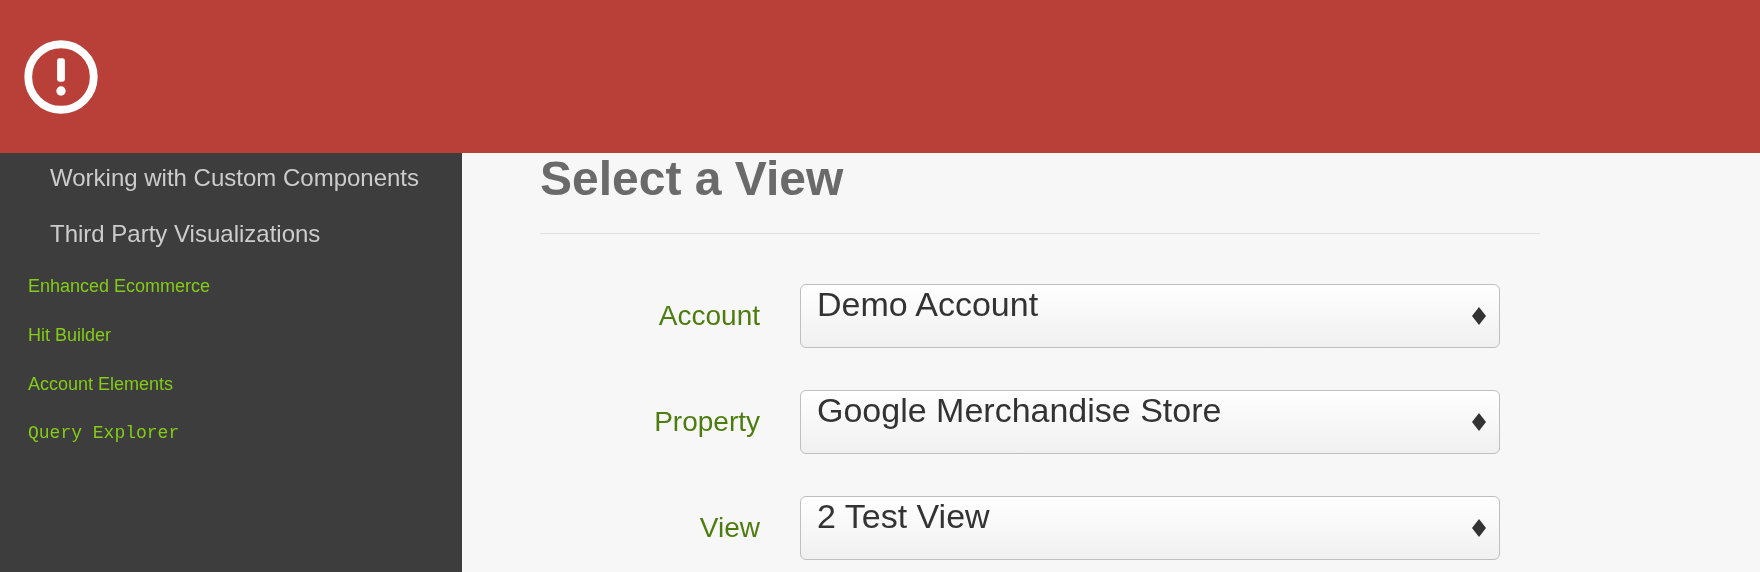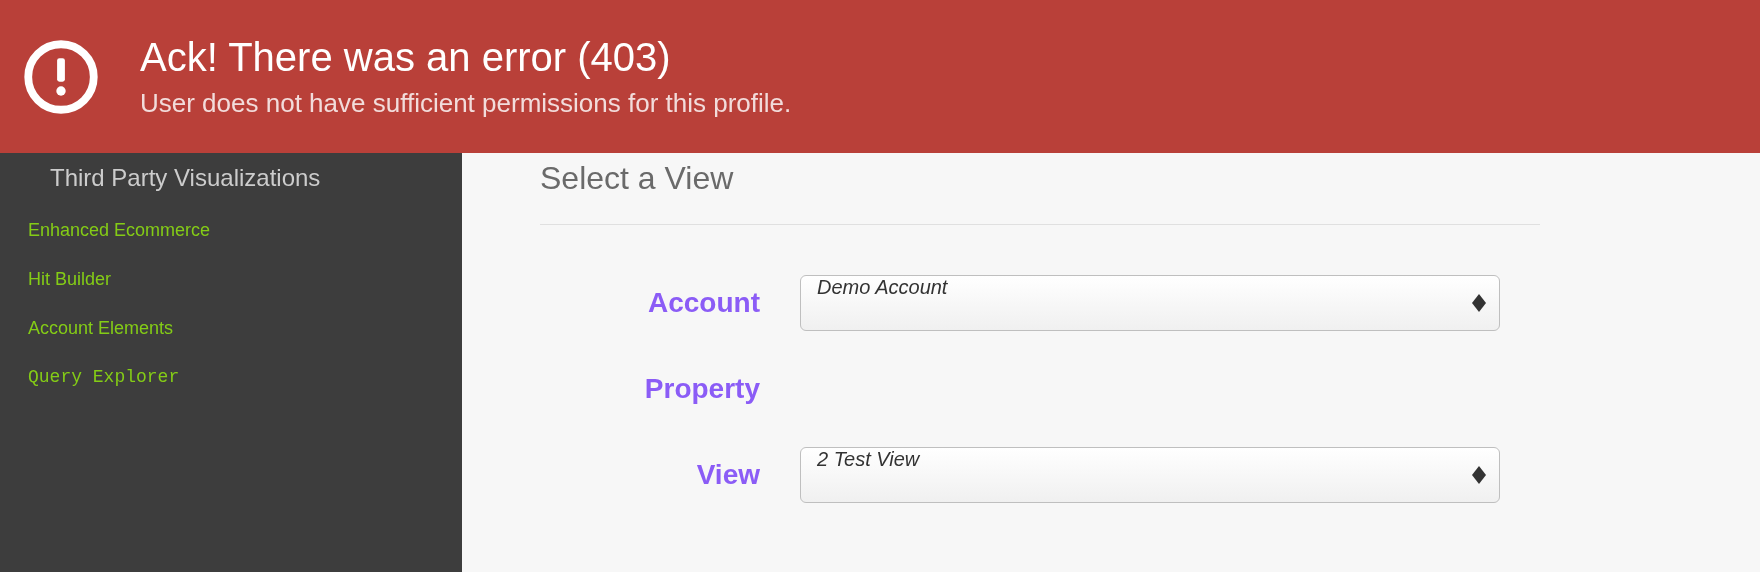--- a/index.html
+++ b/index.html
@@ -41,64 +41,63 @@
     font-family: Liberation Mono, monospace;
   }
   
   .main {
     flex: 1;
     background: #f7f7f7;
     padding: 0 0 0 78px;
     position: relative;
   }
   .section-title {
-    font-size: 32px;
-    font-weight: 400;
+    font-size: 48px;
+    font-weight: 700;
     color: #6a6a6a;
     padding-top: 0;
-    margin-top: 12px;
+    margin-top: 5px;
     line-height: 1;
     margin-bottom: 30px;
   }
   .section-separator {
     border: none;
     border-bottom: 1px solid #e0e0e0;
     margin-bottom: 50px;
     width: 1000px;
   }
   .form-row {
     display: flex;
     align-items: center;
     margin-bottom: 42px;
   }
   .form-label {
     width: 260px;
     text-align: right;
     font-size: 28px;
-    font-weight: 700;
-    color: #8b5cf6;
+    font-weight: 400;
+    color: #4d7c0f;
     padding-right: 40px;
   }
   .select-wrap {
     position: relative;
     flex: none;
     width: 700px;
   }
   .select-input {
     width: 100%;
-    height: 56px;
-    font-size: 20px;
+    height: 64px;
+    font-size: 34px;
     padding: 0 40px 0 16px;
     border: 1px solid #bfbfbf;
     border-radius: 6px;
     background: linear-gradient(#ffffff, #f0f0f0);
     color: #333;
     cursor: pointer;
     appearance: none;
-    font-style: italic;
     -webkit-appearance: none;
   }
   .select-caret {
     position: absolute;
     right: 14px;
     top: 50%;
     transform: translateY(-50%);
     display: flex;
     flex-direction: column;
     pointer-events: none;
@@ -147,20 +146,21 @@
     padding-top: 150px;
   }
 </style>
 </head>
 <body>
 
 <div class="app">
 
   <nav class="sidebar">
     <div class="sidebar-inner">
+      <div class="sidebar-subitem">Working with Custom Components</div>
       <div class="sidebar-subitem">Third Party Visualizations</div>
       <div class="sidebar-item">Enhanced Ecommerce</div>
       <div class="sidebar-item">Hit Builder</div>
       <div class="sidebar-item">Account Elements</div>
       <div class="sidebar-item cutoff">Query Explorer</div>
     </div>
   </nav>
 
   <main class="main">
     <div class="main-inner">
@@ -177,20 +177,31 @@
               </svg>
             <svg width="14" height="9" viewBox="0 0 14 9">
                 <polygon points="0,0 14,0 7,9" fill="#333"></polygon>
               </svg>
           </span>
         </div>
       </div>
 
       <div class="form-row">
         <div class="form-label">Property</div>
+        <div class="select-wrap">
+          <div class="select-input">Google Merchandise Store</div>
+          <span class="select-caret">
+            <svg width="14" height="9" viewBox="0 0 14 9">
+                <polygon points="7,0 14,9 0,9" fill="#333"></polygon>
+              </svg>
+            <svg width="14" height="9" viewBox="0 0 14 9">
+                <polygon points="0,0 14,0 7,9" fill="#333"></polygon>
+              </svg>
+          </span>
+        </div>
       </div>
 
       <div class="form-row">
         <div class="form-label">View</div>
         <div class="select-wrap">
           <div class="select-input">2 Test View</div>
           <span class="select-caret">
             <svg width="14" height="9" viewBox="0 0 14 9">
                 <polygon points="7,0 14,9 0,9" fill="#333"></polygon>
               </svg>
@@ -205,17 +216,13 @@
 </div>
 
 <div class="error-banner">
   <div class="error-icon-wrap">
     <svg viewBox="0 0 100 100" width="78" height="78">
       <circle cx="50" cy="50" r="42" fill="none" stroke="#ffffff" stroke-width="10"></circle>
       <rect x="45" y="26" width="10" height="30" fill="#ffffff" rx="3"></rect>
       <circle cx="50" cy="68" r="6" fill="#ffffff"></circle>
     </svg>
   </div>
-  <div class="error-text">
-    <div class="error-title">Ack! There was an error (403)</div>
-    <div class="error-message">User does not have sufficient permissions for this profile.</div>
-  </div>
 </div>
 
 </body></html>

